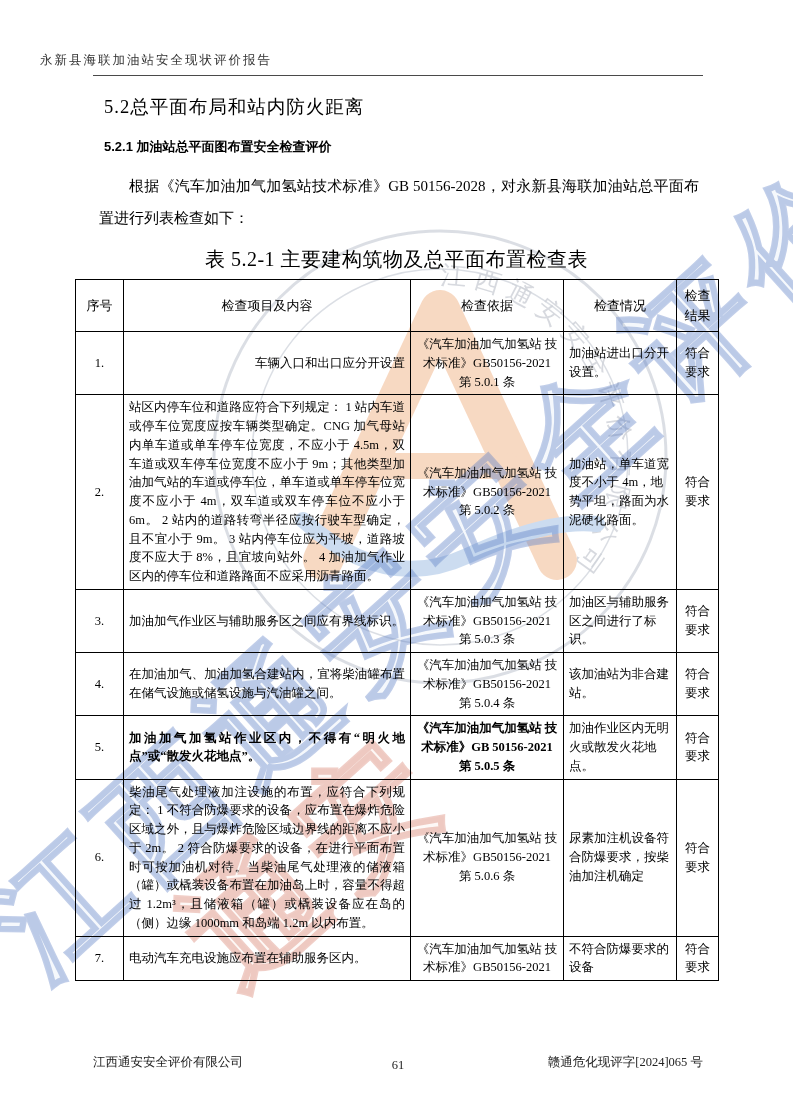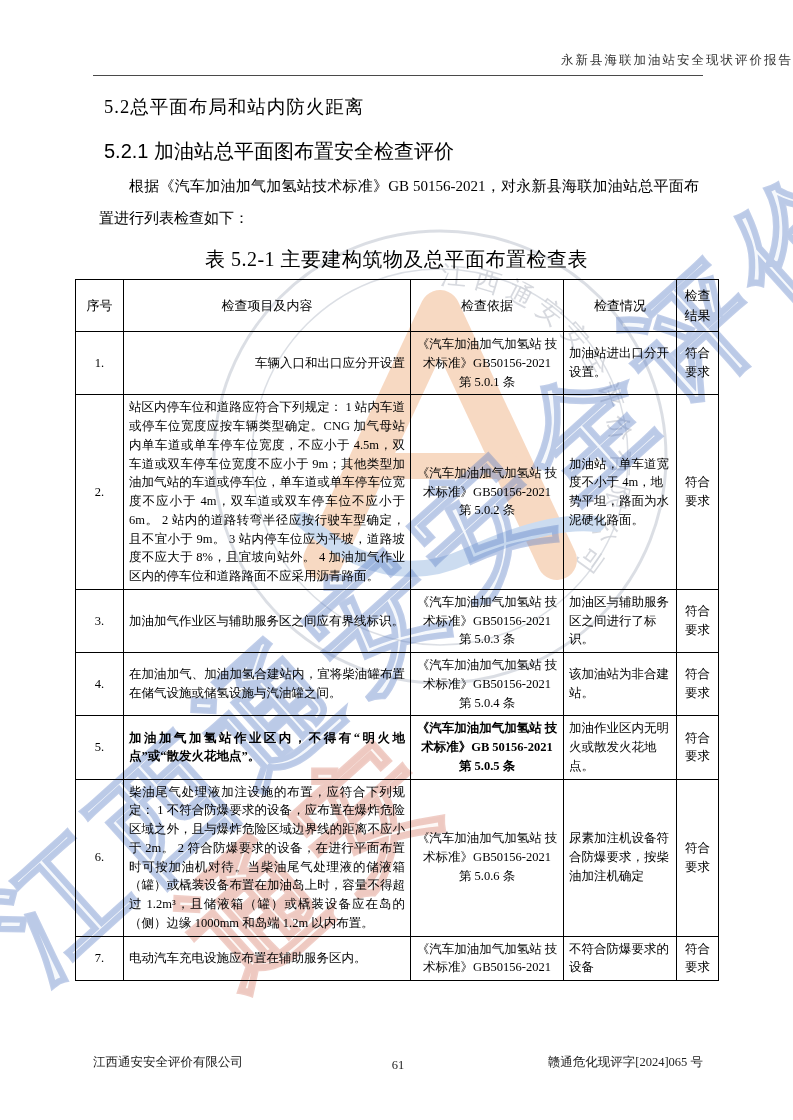--- a/index.html
+++ b/index.html
@@ -23,35 +23,35 @@
   }
   .wm-text-accent {
     left:148px; top:893px; transform:rotate(-42deg);
     font-size:132px; letter-spacing:16px;
     color:rgba(210,110,80,0.05);
     -webkit-text-stroke:3px rgba(205,92,70,0.30);
   }
   
   .content { position:absolute; inset:0; z-index:1; }
   .doc-header {
-    position:absolute; top:52px; left:0; right:0; text-align:right;
-    font-size:12.5px; letter-spacing:2px; color:#333;
+    position:absolute; top:52px; left:0; right:0; text-align:left;
+    font-size:12.5px; letter-spacing:2px; color:#333;padding-left:40px;
   }
   .doc-header-rule {
     position:absolute; top:75px; left:93px; right:90px;
     border-top:1.6px solid #4a4a4a;
   }
   .sec-title {
     position:absolute; top:94px; left:104px;
     font-size:18.5px; font-weight:normal; letter-spacing:1px;
   }
   .subsec-title {
     position:absolute; top:138px; left:104px;
     font-family:"Liberation Sans","DejaVu Sans",sans-serif;
-    font-size:20px; font-weight:normal;
+    font-size:13px; font-weight:bold;
   }
   .intro-para {
     position:absolute; top:170px; left:99px; width:600px;
     font-size:15px; line-height:32px; text-align:justify; text-indent:2em;
   }
   .table-title {
     position:absolute; top:246px; left:0; right:0; text-align:center;
     font-size:20px; letter-spacing:0.5px;
   }
   table.check-table {
@@ -105,21 +105,21 @@
   </div>
 
   <div class="content">
 
     <div class="doc-header">永新县海联加油站安全现状评价报告</div>
     <div class="doc-header-rule"></div>
 
     <div class="sec-title">5.2总平面布局和站内防火距离</div>
     <div class="subsec-title">5.2.1 加油站总平面图布置安全检查评价</div>
 
-    <div class="intro-para">根据《汽车加油加气加氢站技术标准》GB 50156-2021，对永新县海联加油站总平面布置进行列表检查如下：</div>
+    <div class="intro-para">根据《汽车加油加气加氢站技术标准》GB 50156-2028，对永新县海联加油站总平面布置进行列表检查如下：</div>
 
     <div class="table-title">表 5.2-1 主要建构筑物及总平面布置检查表</div>
 
     <table class="check-table">
       <colgroup>
         <col style="width:48px">
         <col style="width:287px">
         <col style="width:153px">
         <col style="width:113px">
         <col style="width:42px">

